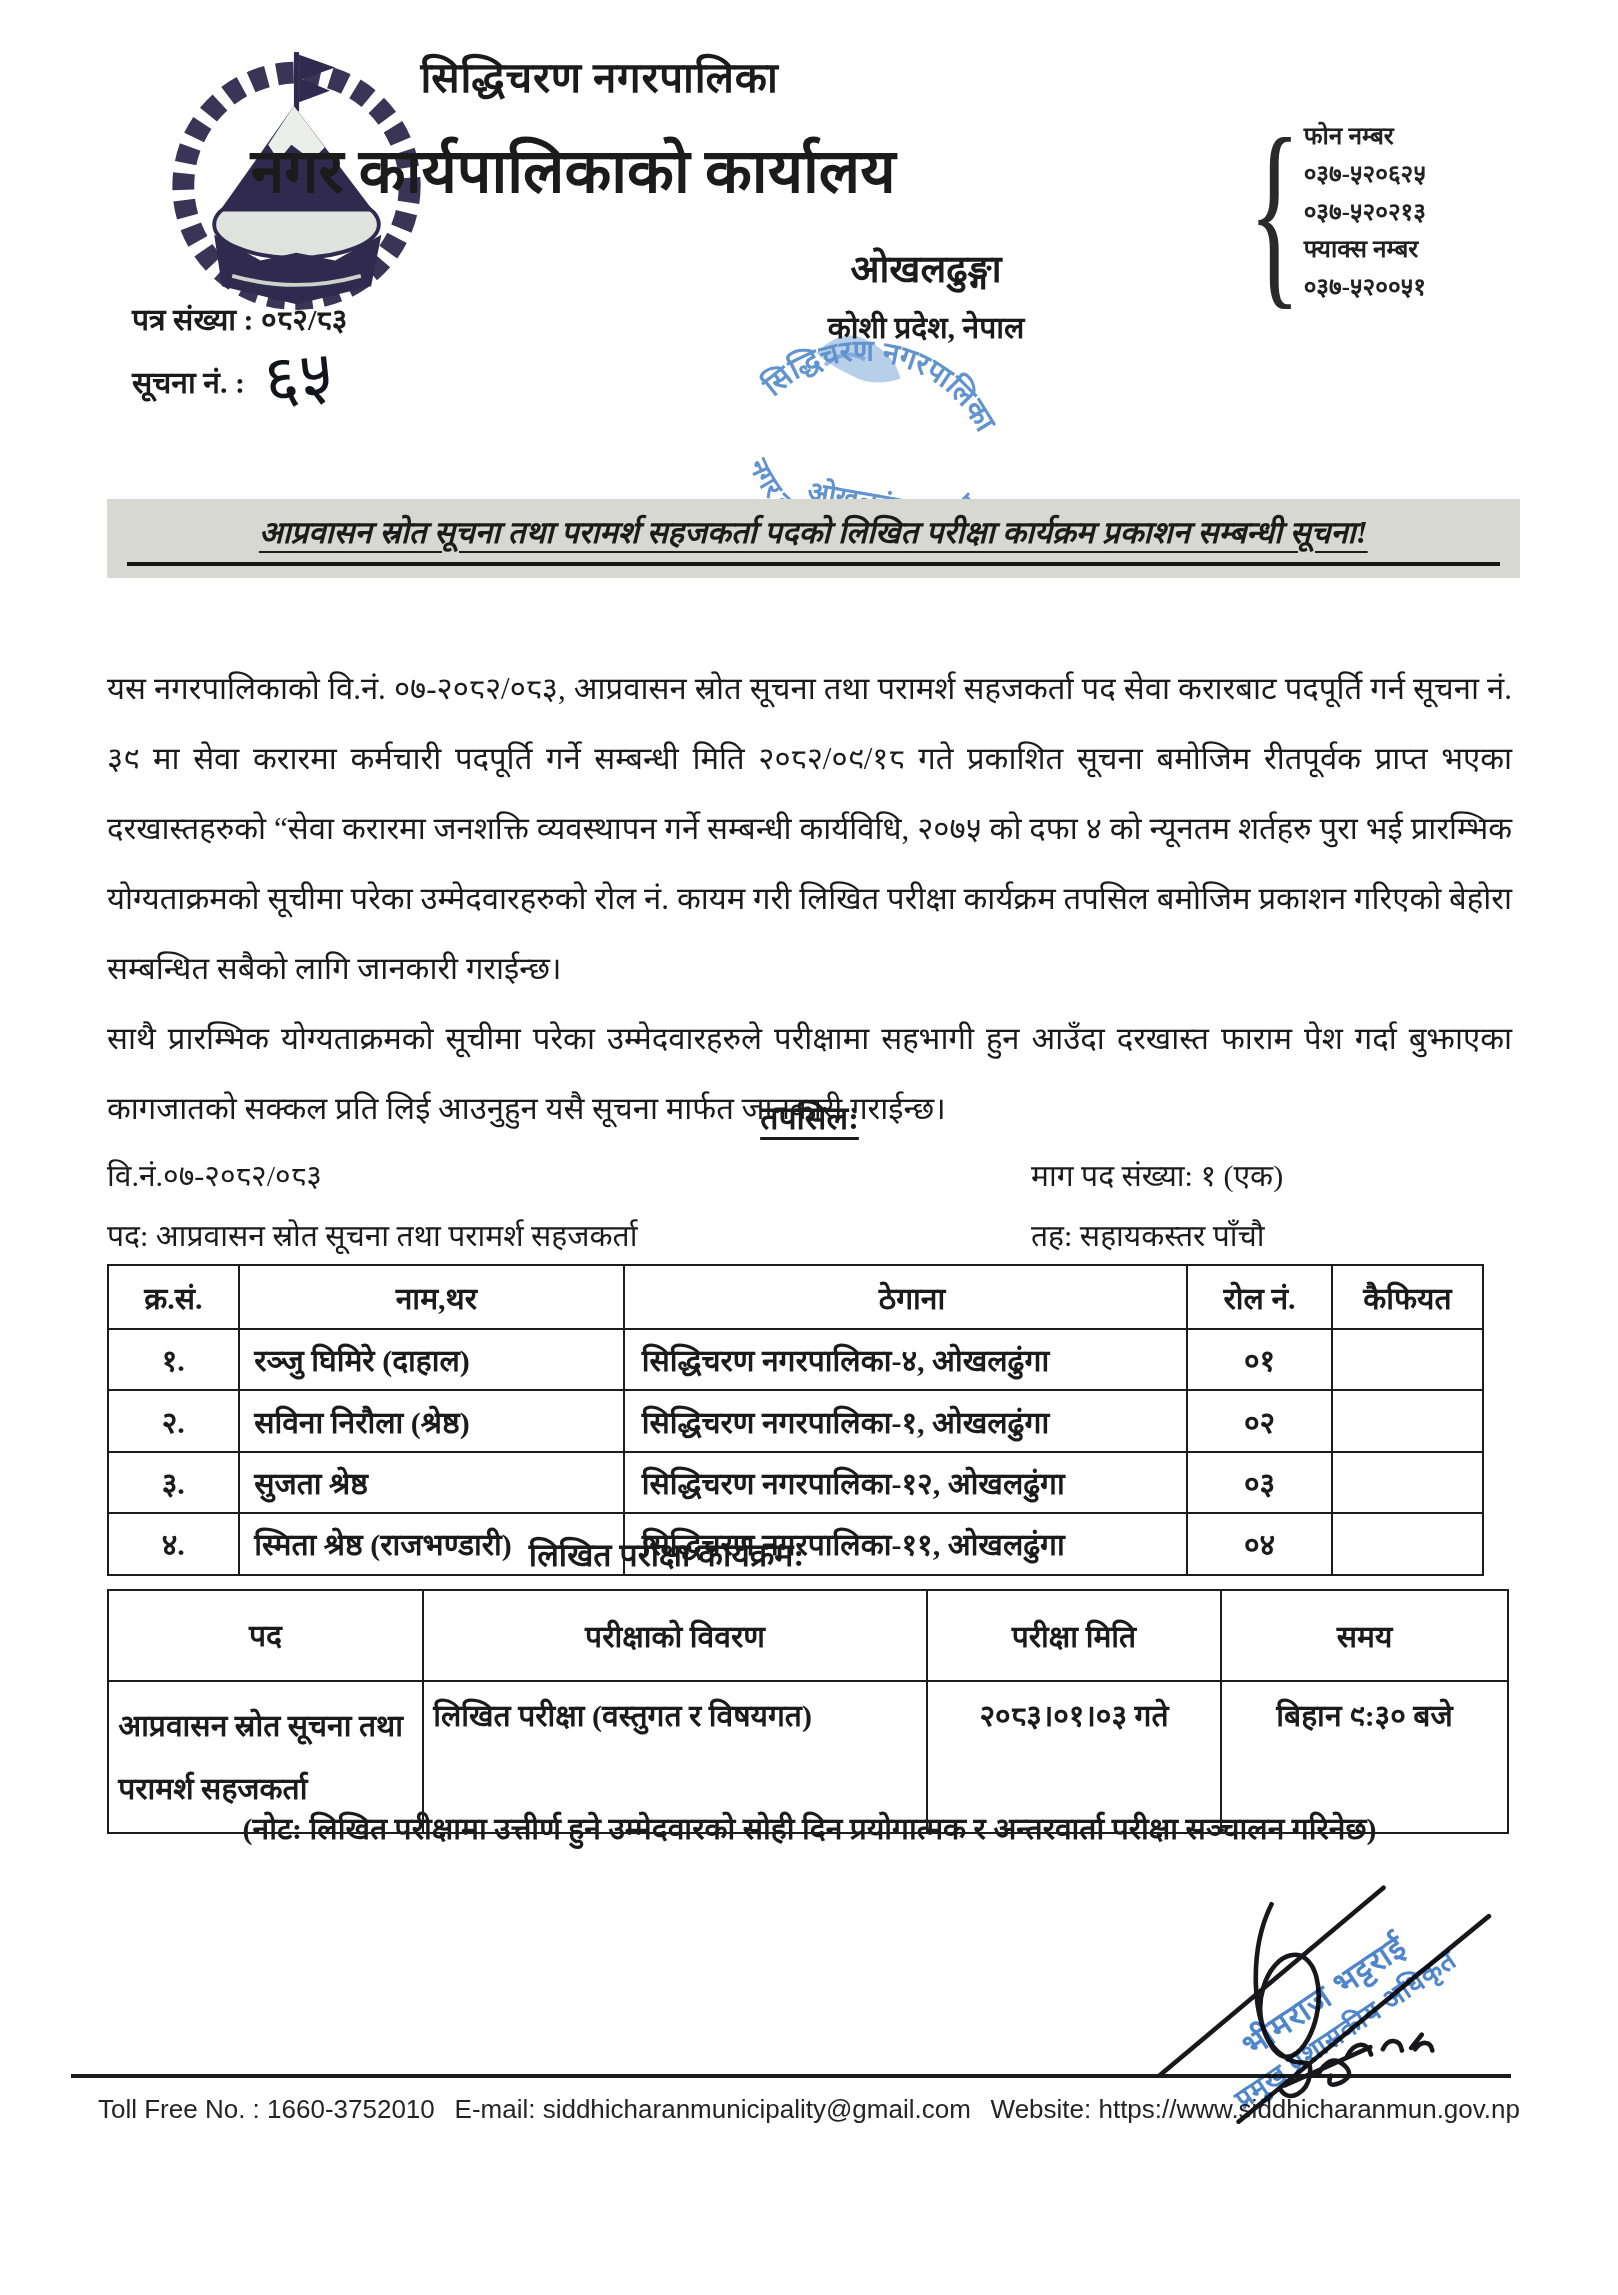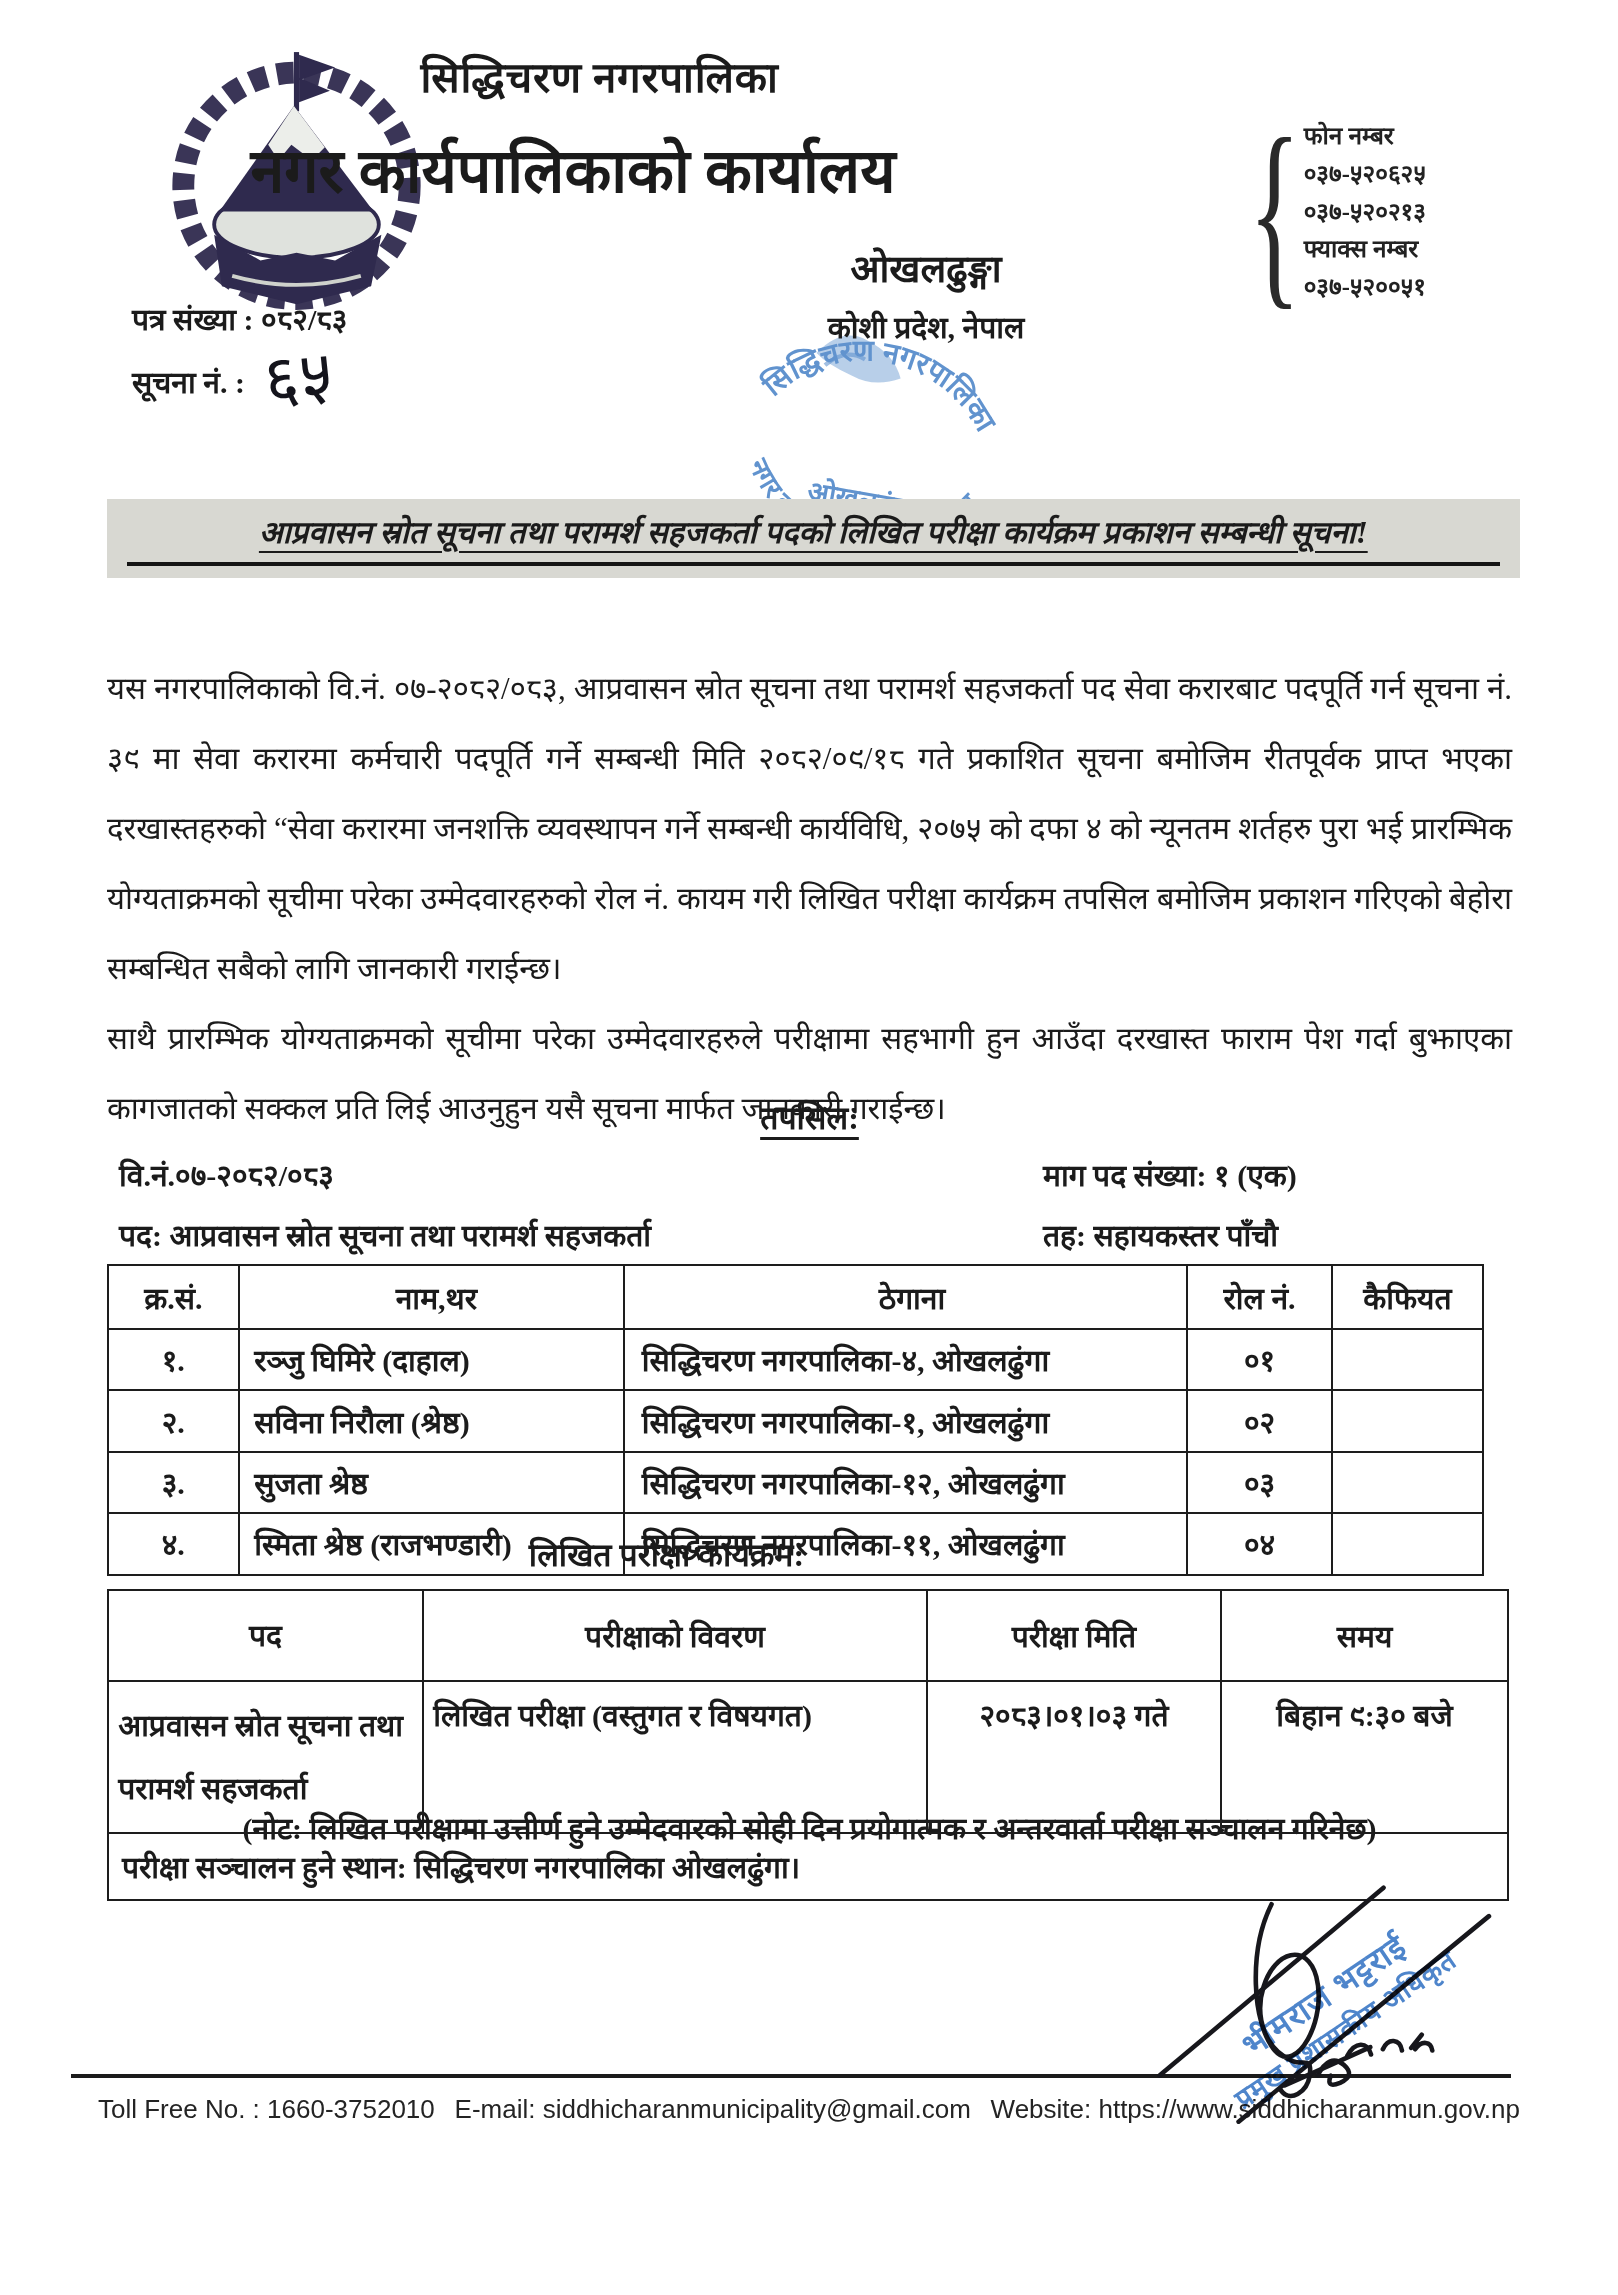--- a/index.html
+++ b/index.html
@@ -39,21 +39,21 @@
   .bar-rule{height:4px;background:#151515;margin:10.5px 14.5px 8px;}
   .published{position:absolute;left:107px;top:598px;width:1402px;text-align:center;
     font-size:30px;font-weight:700;}
   
   .body-text{position:absolute;left:107px;top:654px;width:1405px;
     font-size:31px;line-height:2.26;text-align:justify;font-weight:500;}
   .body-text p{margin:0;}
   .tapasil-h{position:absolute;left:0;top:1095px;width:1619px;text-align:center;
     font-size:32px;font-weight:700;text-decoration:underline;
     text-decoration-thickness:2.6px;text-underline-offset:8px;}
-  .info-item{position:absolute;font-size:30px;font-weight:700;white-space:nowrap;margin-left:12px;}
+  .info-item{position:absolute;font-size:30px;font-weight:400;white-space:nowrap;}
   .ad-no{left:107px;top:1154px;}
   .post-count{left:1031px;top:1154px;}
   .post-name{left:107px;top:1214px;}
   .post-level{left:1031px;top:1214px;}
   
   table{border-collapse:collapse;background:transparent;}
   .candidates{position:absolute;left:107px;top:1264px;width:1377px;z-index:2;}
   .candidates th,.candidates td{border:2.6px solid #1d1d1d;font-size:30px;}
   .candidates th{font-weight:700;text-align:center;padding:10.5px 4px;}
   .candidates td{font-weight:600;padding:9.2px 6.6px;}
@@ -221,23 +221,20 @@
         <th class="ex-time">समय</th>
       </tr>
     </thead>
     <tbody>
       <tr>
         <td class="ex-post">आप्रवासन स्रोत सूचना तथा परामर्श सहजकर्ता</td>
         <td class="ex-desc">लिखित परीक्षा (वस्तुगत र विषयगत)</td>
         <td class="ex-date">२०८३।०१।०३ गते</td>
         <td class="ex-time">बिहान ९:३० बजे</td>
       </tr>
-      <tr>
-        <td class="venue-cell" colspan="4">परीक्षा सञ्चालन हुने स्थान: सिद्धिचरण नगरपालिका ओखलढुंगा।</td>
-      </tr>
     </tbody>
   </table>
 
   <div class="note-line">(नोट: लिखित परीक्षामा उत्तीर्ण हुने उम्मेदवारको सोही दिन प्रयोगात्मक र अन्तरवार्ता परीक्षा सञ्चालन गरिनेछ)</div>
 
   <div class="signature">
     <svg viewBox="0 0 680 420" width="448" height="277">
       <g stroke="#17171c" stroke-width="7" fill="none" stroke-linecap="round">
         <path d="M60,330 L400,45"></path>
         <path d="M180,400 L560,88"></path>

